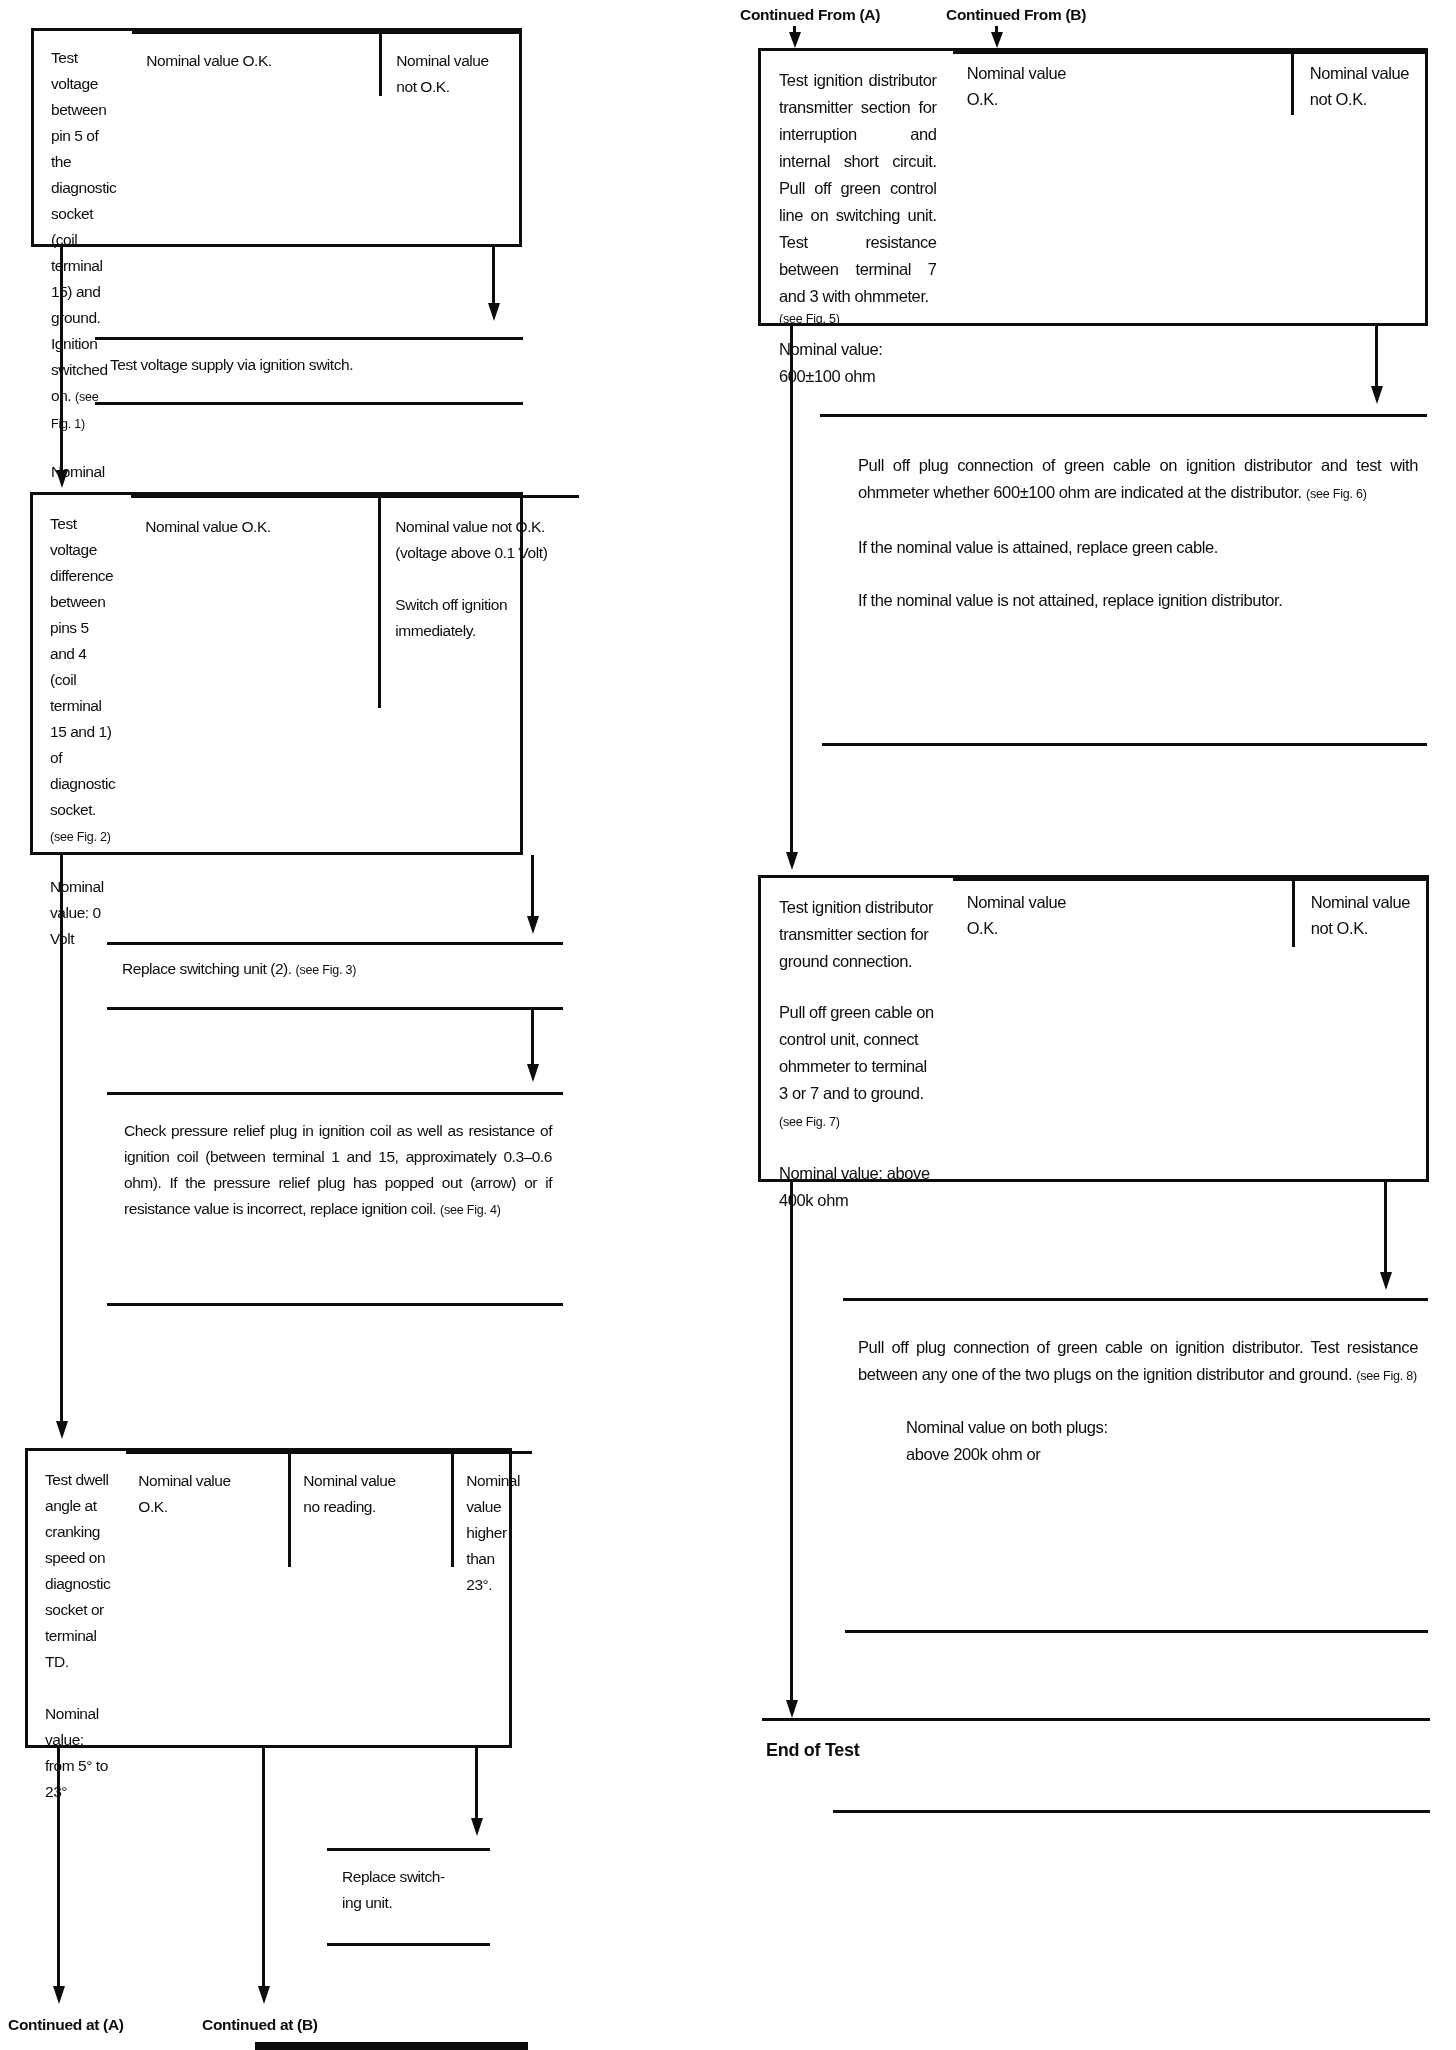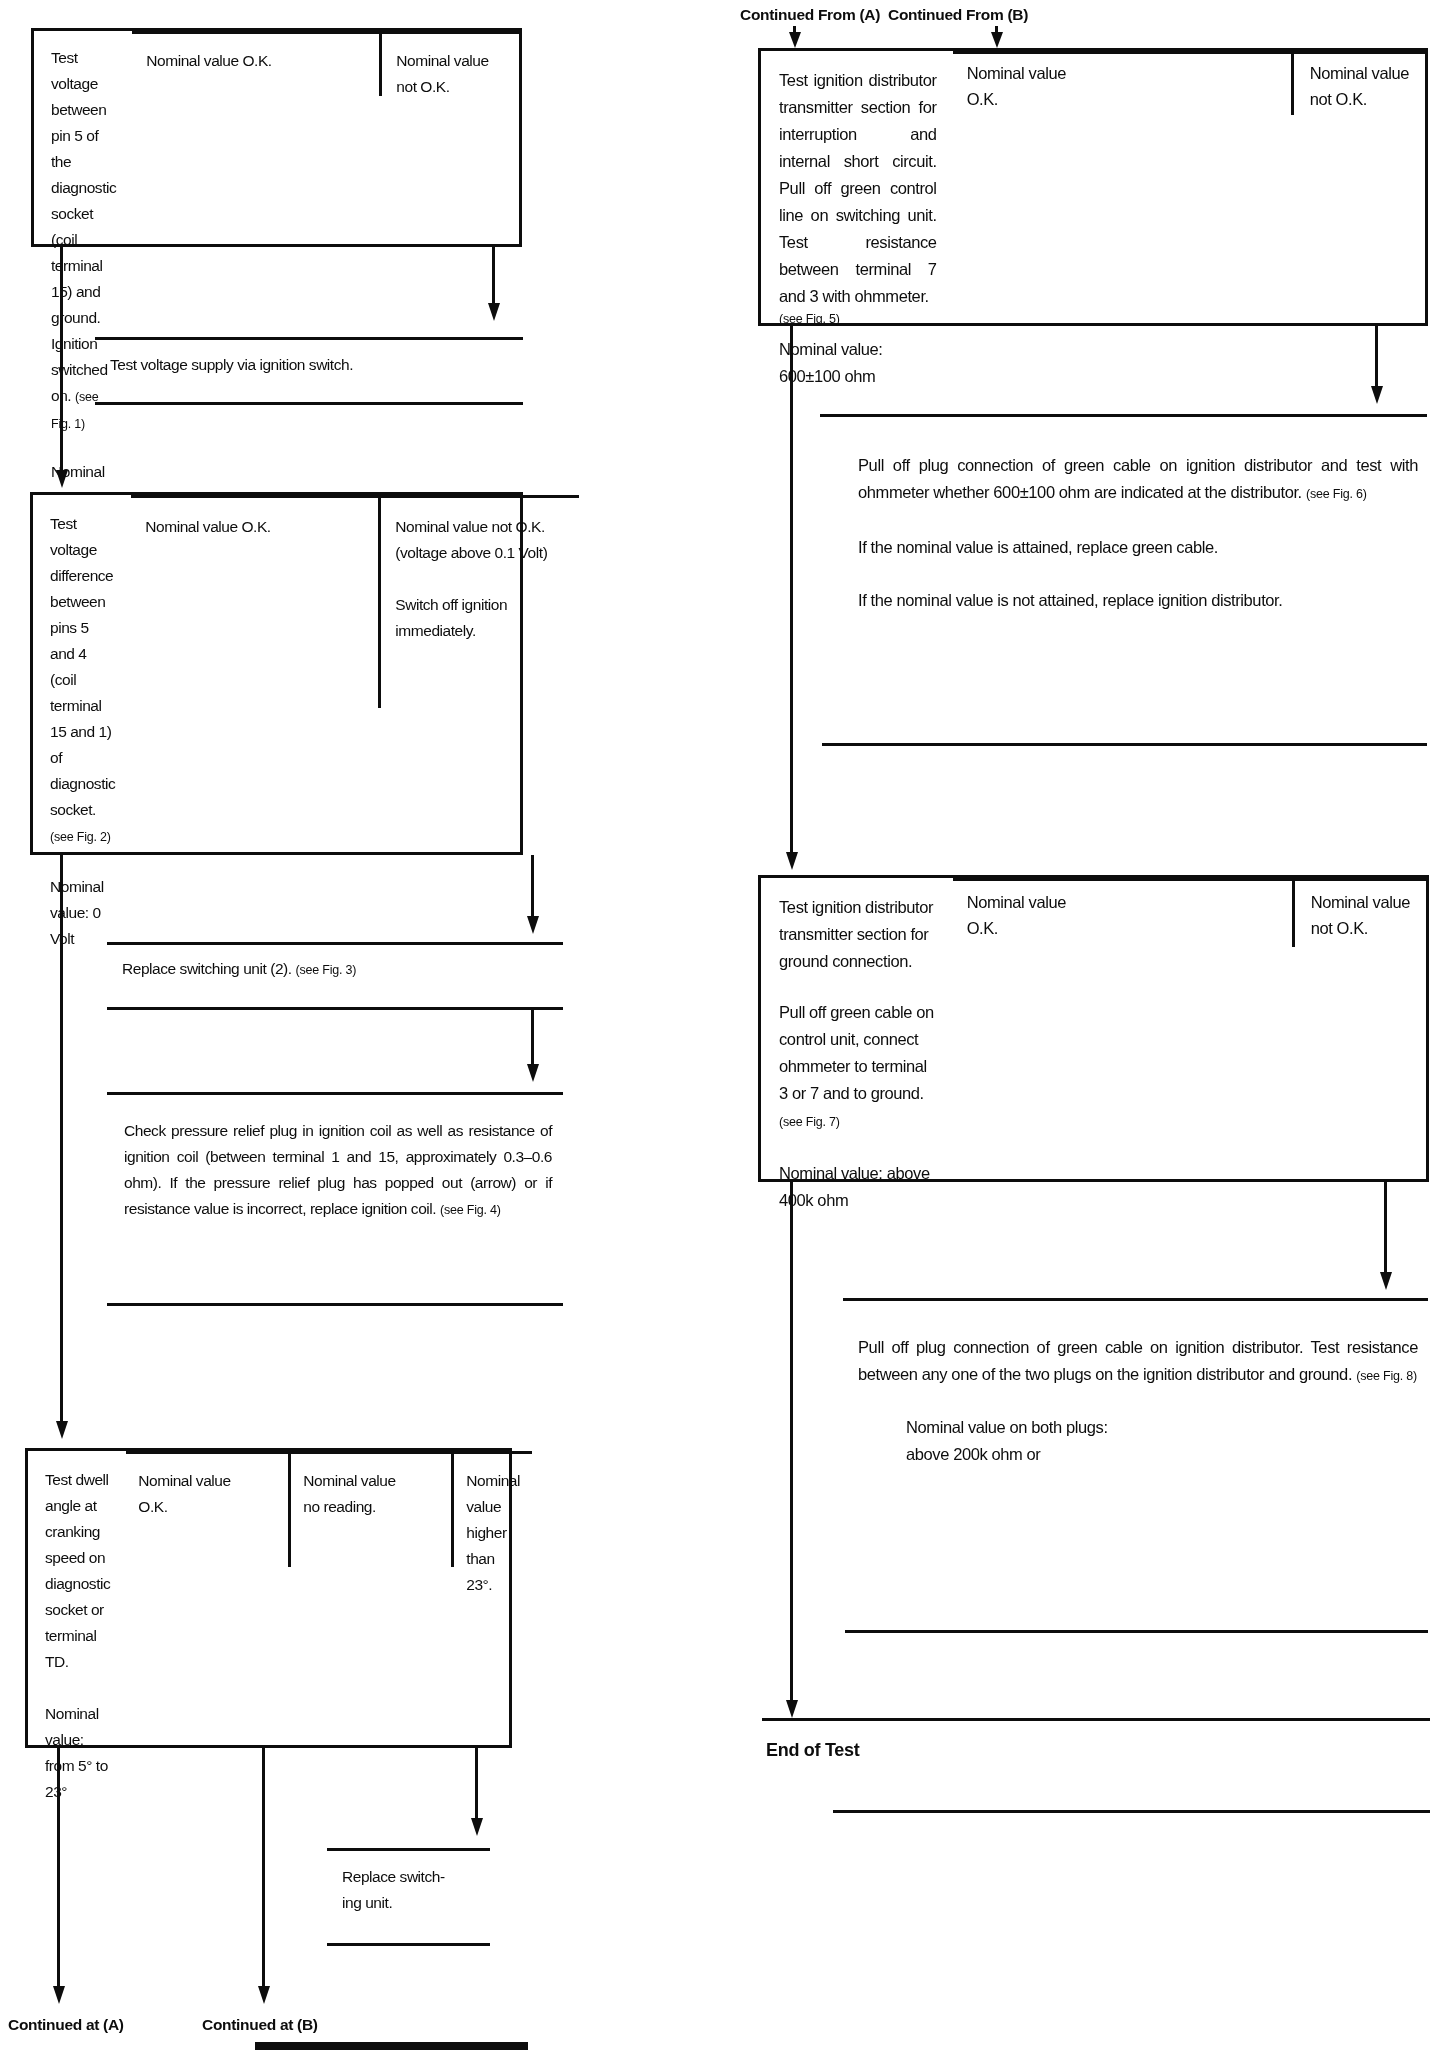--- a/index.html
+++ b/index.html
@@ -123,21 +123,21 @@
   </div>
   <div class="hline" style="left:327px;top:1943px;width:163px;"></div>
 
   <div class="abs blab" style="left:8px;top:2016px;">Continued at (A)</div>
   <div class="abs blab" style="left:202px;top:2016px;">Continued at (B)</div>
   <div class="abs" style="left:255px;top:2042px;width:273px;height:8px;background:var(--ink);"></div>
 
   <div class="abs blab" style="left:740px;top:6px;">Continued From (A)</div>
   <div class="vline" style="left:793px;top:26px;height:8px;"></div>
   <div class="ahead" style="left:789px;top:32px;border-top-width:16px;"></div>
-  <div class="abs blab" style="left:888px;top:6px;">Continued From (B)</div>
+  <div class="abs blab" style="left:946px;top:6px;">Continued From (B)</div>
   <div class="vline" style="left:995px;top:26px;height:8px;"></div>
   <div class="ahead" style="left:991px;top:32px;border-top-width:16px;"></div>
 
   <div class="box" style="left:758px;top:48px;width:670px;height:278px;">
     <div class="box-content txt-r" style="padding:16px 16px 0 18px;">
       <p class="just">Test ignition distributor transmitter section for interruption and internal short circuit. Pull off green control line on switching unit. Test resistance between terminal 7 and 3 with ohmmeter.</p>
       <div class="fig" style="line-height:18px;">(see Fig. 5)</div>
       <p style="margin-top:8px;">Nominal value: 600±100 ohm</p>
     </div>
     <div class="cells" style="height:64px;">

